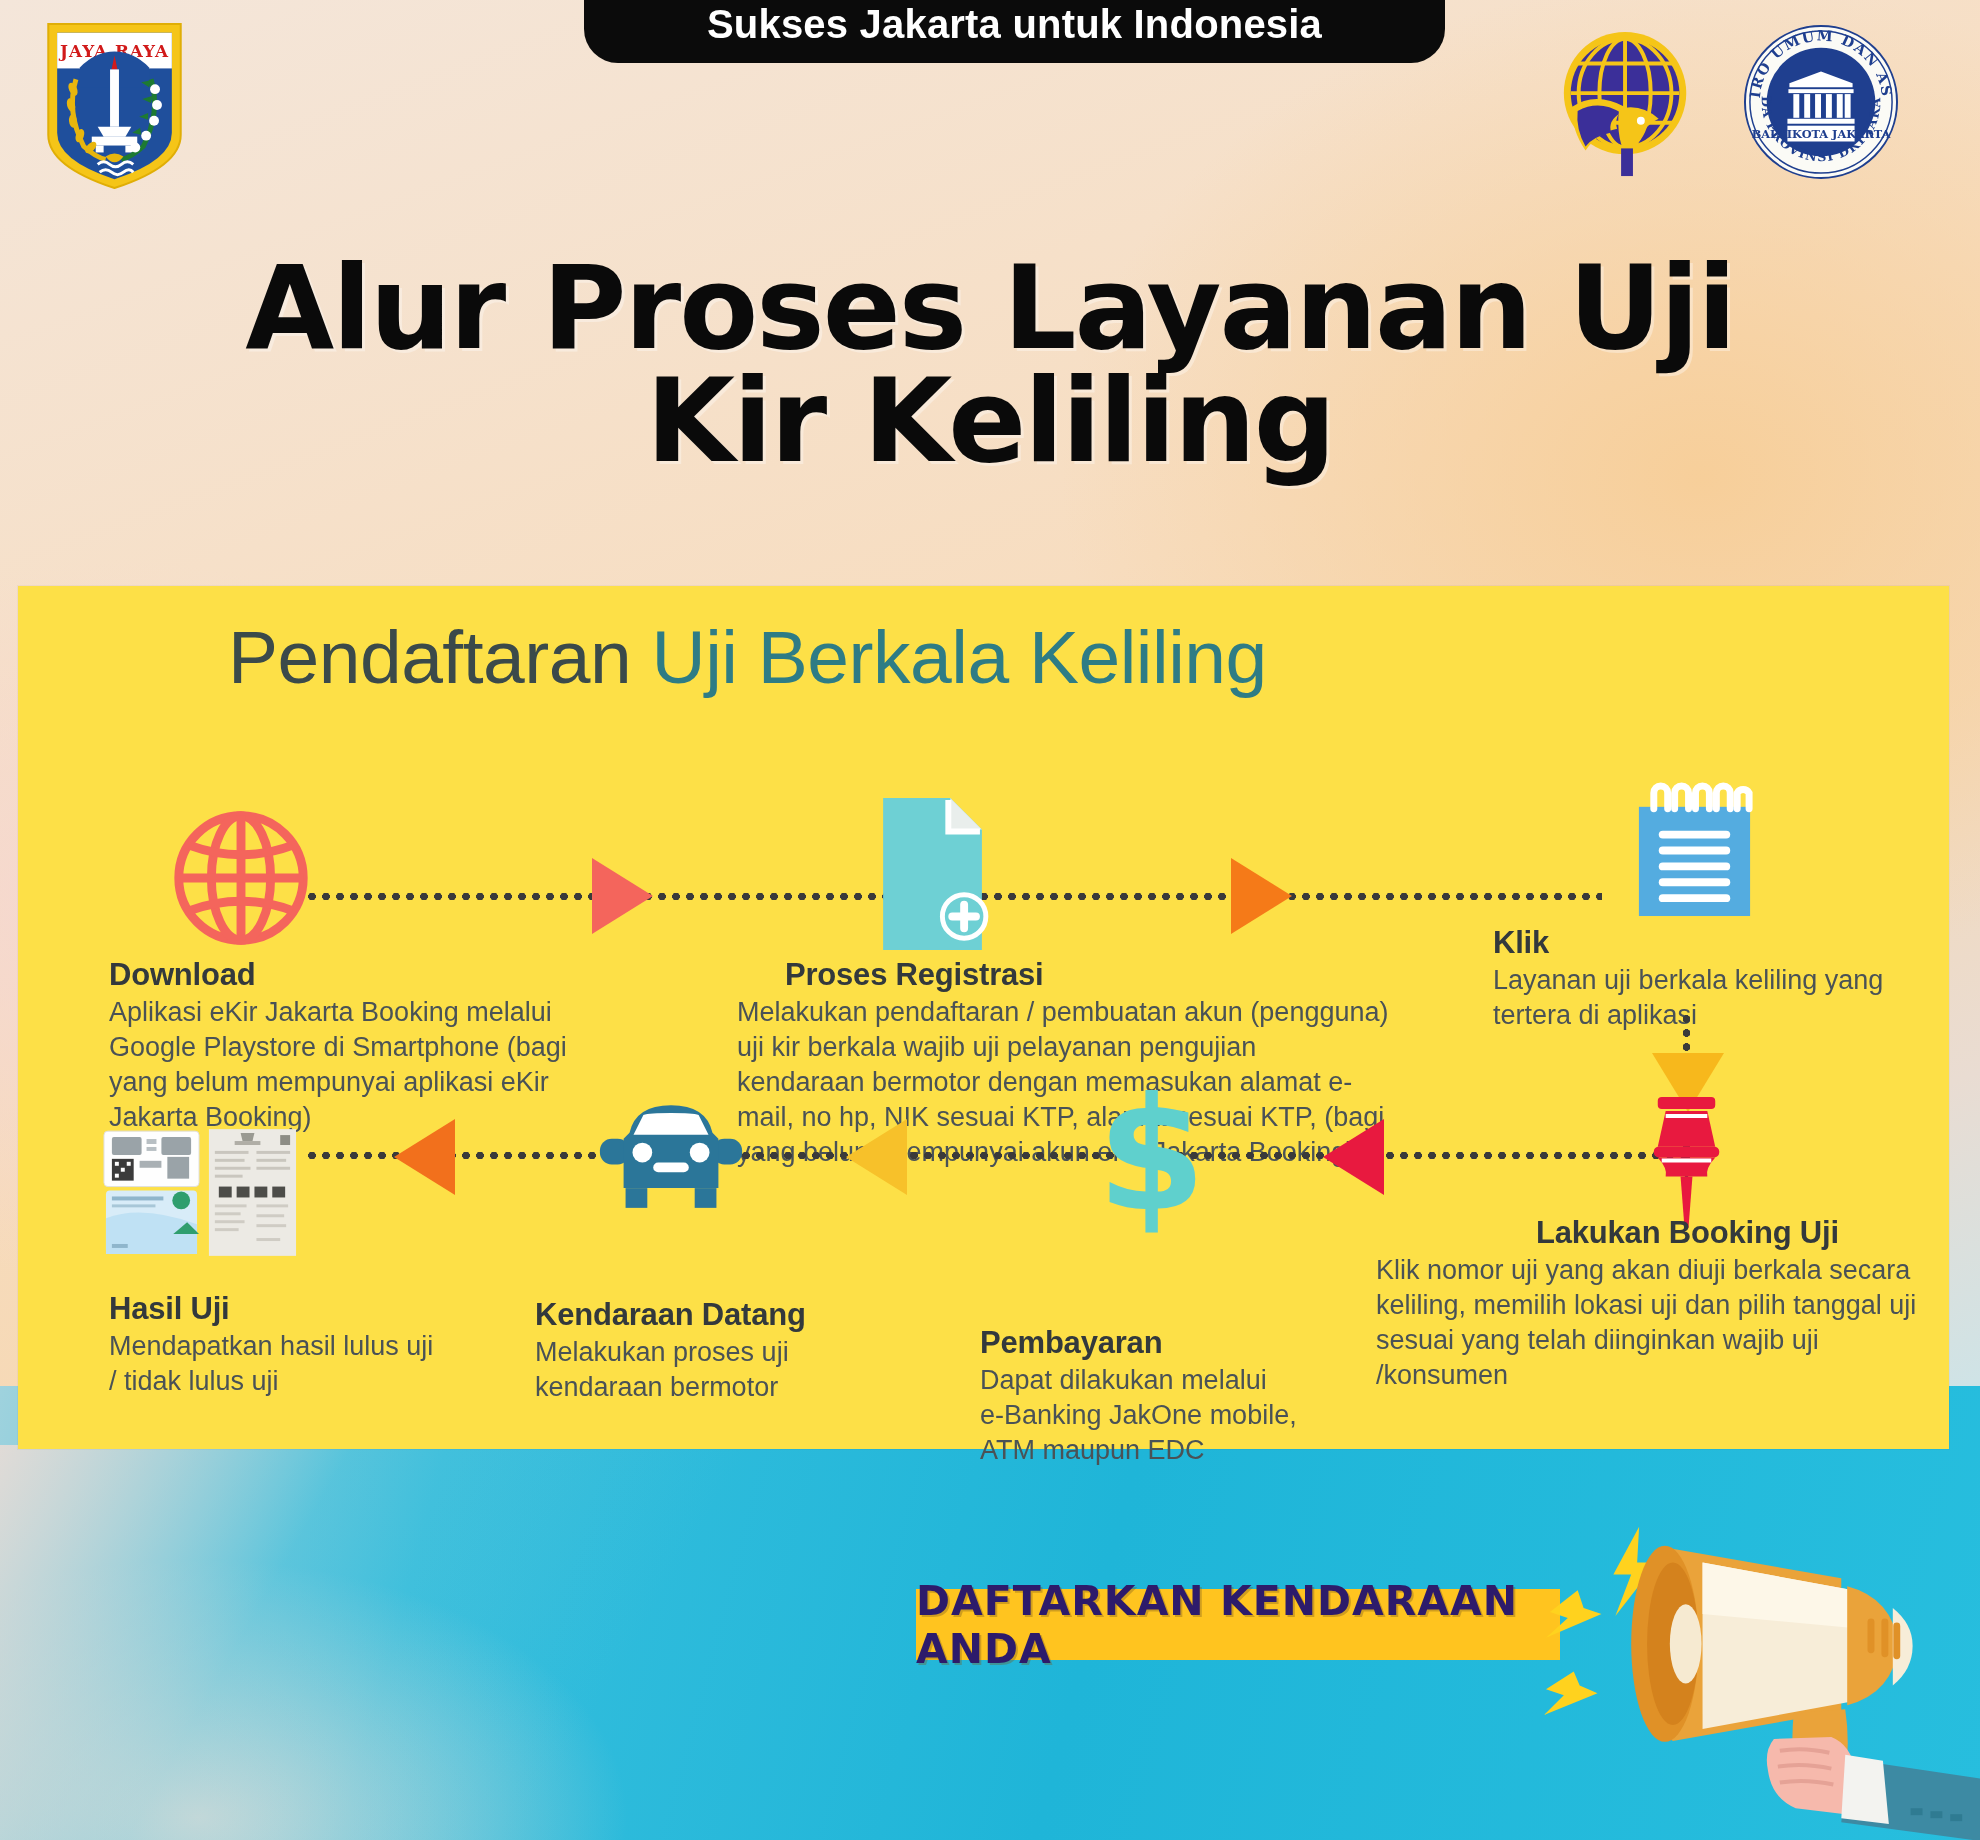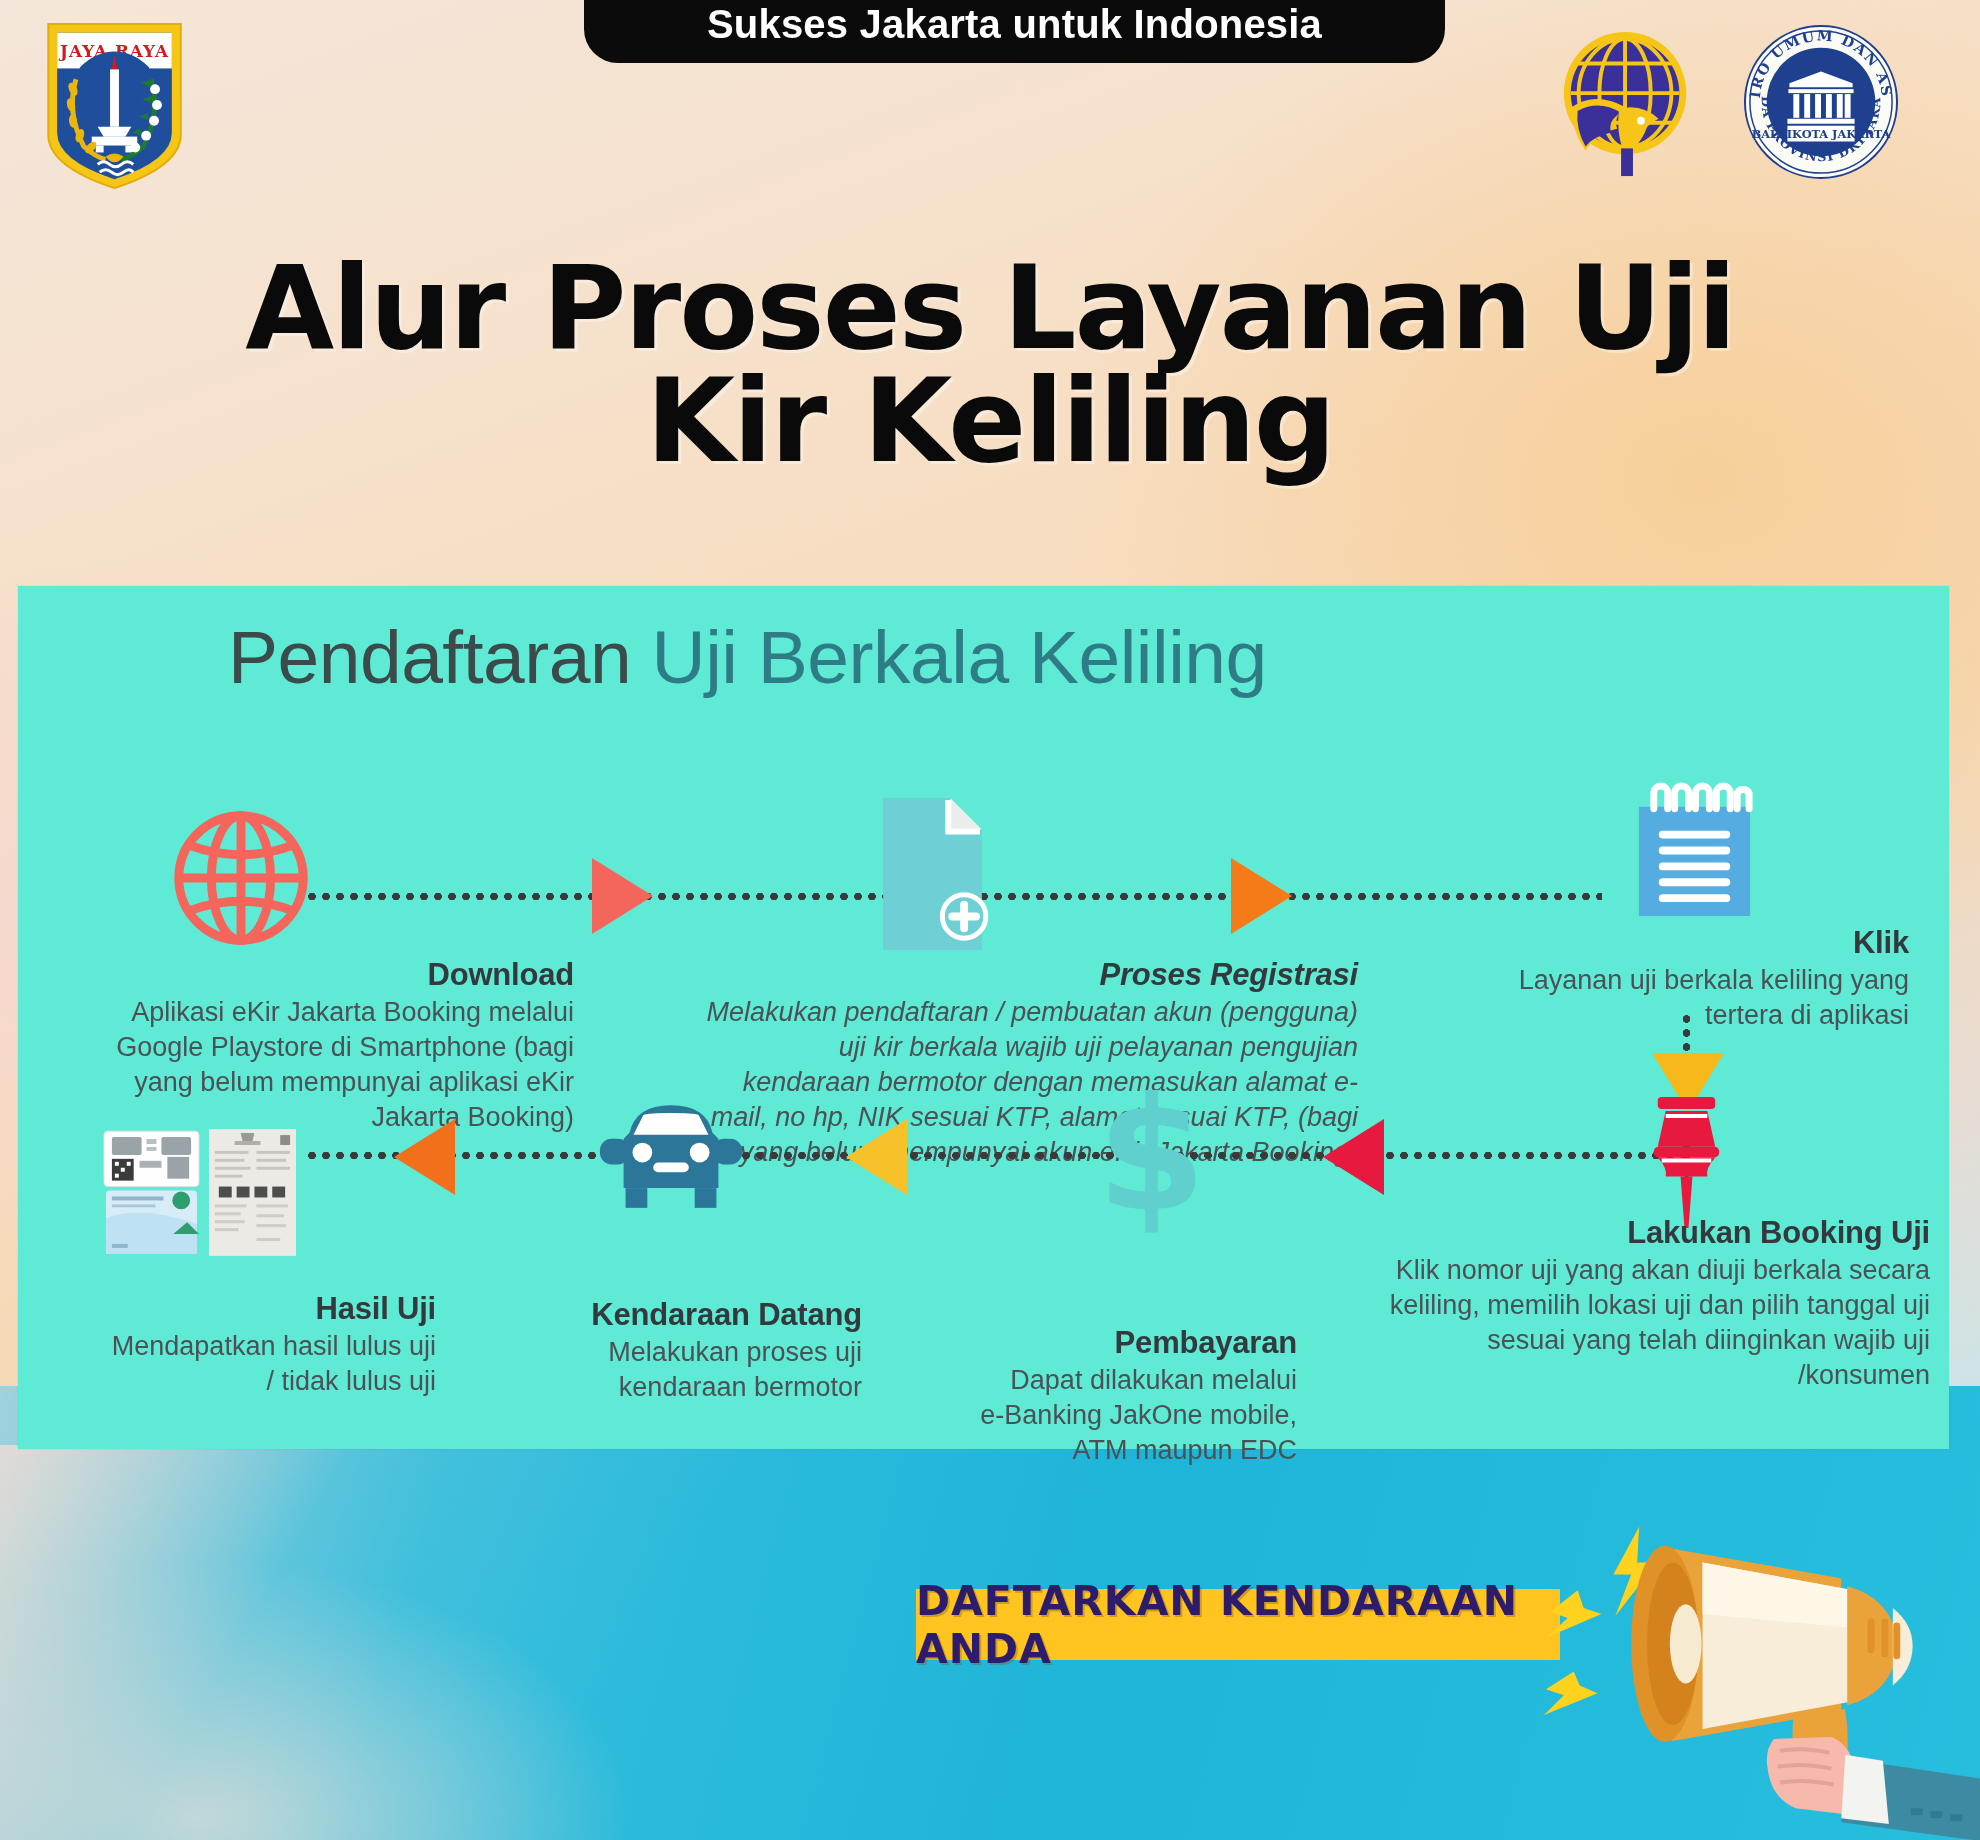--- a/index.html
+++ b/index.html
@@ -37,21 +37,21 @@
   .hero{position:absolute;left:0;top:252px;width:1980px;text-align:center;}
   .hero .l1,.hero .l2{
     color:#0a0a0a;font-weight:bold;line-height:.98;
     font-size:115px;letter-spacing:-2px;
     text-shadow:3px 3px 0 rgba(255,255,255,.35);
     font-family:"DejaVu Sans", sans-serif;}
   .hero .l2{font-size:115px;}
 
   
   .panel{position:absolute;left:18px;top:586px;width:1931px;height:863px;
-    background:#5eead4;box-shadow:0 0 0 1px rgba(0,0,0,.03);text-align:right;}
+    background:#fde047;box-shadow:0 0 0 1px rgba(0,0,0,.03);}
   .panel-title{position:absolute;left:210px;top:28px;font-size:75px;font-weight:400;
     font-family:"Liberation Sans", sans-serif;letter-spacing:-0.5px;}
   .panel-title .dark{color:#3b4a4a;}
   .panel-title .teal{color:#2e7c85;}
 
   
   .dots{position:absolute;height:7px;
      background-image:radial-gradient(circle, #3a3a3a 48%, rgba(0,0,0,0) 52%);
      background-size:14px 7px;background-repeat:repeat-x;}
   .dotsv{position:absolute;width:7px;
@@ -248,21 +248,21 @@
         <rect x="32" y="116" width="72" height="8" rx="4"></rect>
       </g>
     </svg>
   </div>
 
   <div class="step" style="left:91px;top:371px;width:465px;">
     <h3>Download</h3>
     <p>Aplikasi eKir Jakarta Booking melalui Google Playstore di Smartphone (bagi yang belum mempunyai aplikasi eKir Jakarta Booking)</p>
   </div>
 
-  <div class="step" style="left:687px;top:371px;width:653px;font-style:italic;">
+  <div class="step" style="left:719px;top:371px;width:653px;">
     <h3 style="padding-left:48px;">Proses Registrasi</h3>
     <p>Melakukan pendaftaran / pembuatan akun (pengguna) uji kir berkala wajib uji pelayanan pengujian kendaraan bermotor dengan memasukan alamat e-mail, no hp, NIK sesuai KTP, alamat sesuai KTP,  (bagi yang belum mempunyai akun eKir Jakarta Booking)</p>
   </div>
 
   <div class="step" style="left:1475px;top:339px;width:416px;">
     <h3>Klik</h3>
     <p>Layanan uji berkala keliling yang tertera di aplikasi</p>
   </div>
 
   <div class="dotsv" style="left:1665px;top:426px;height:168px;"></div>

